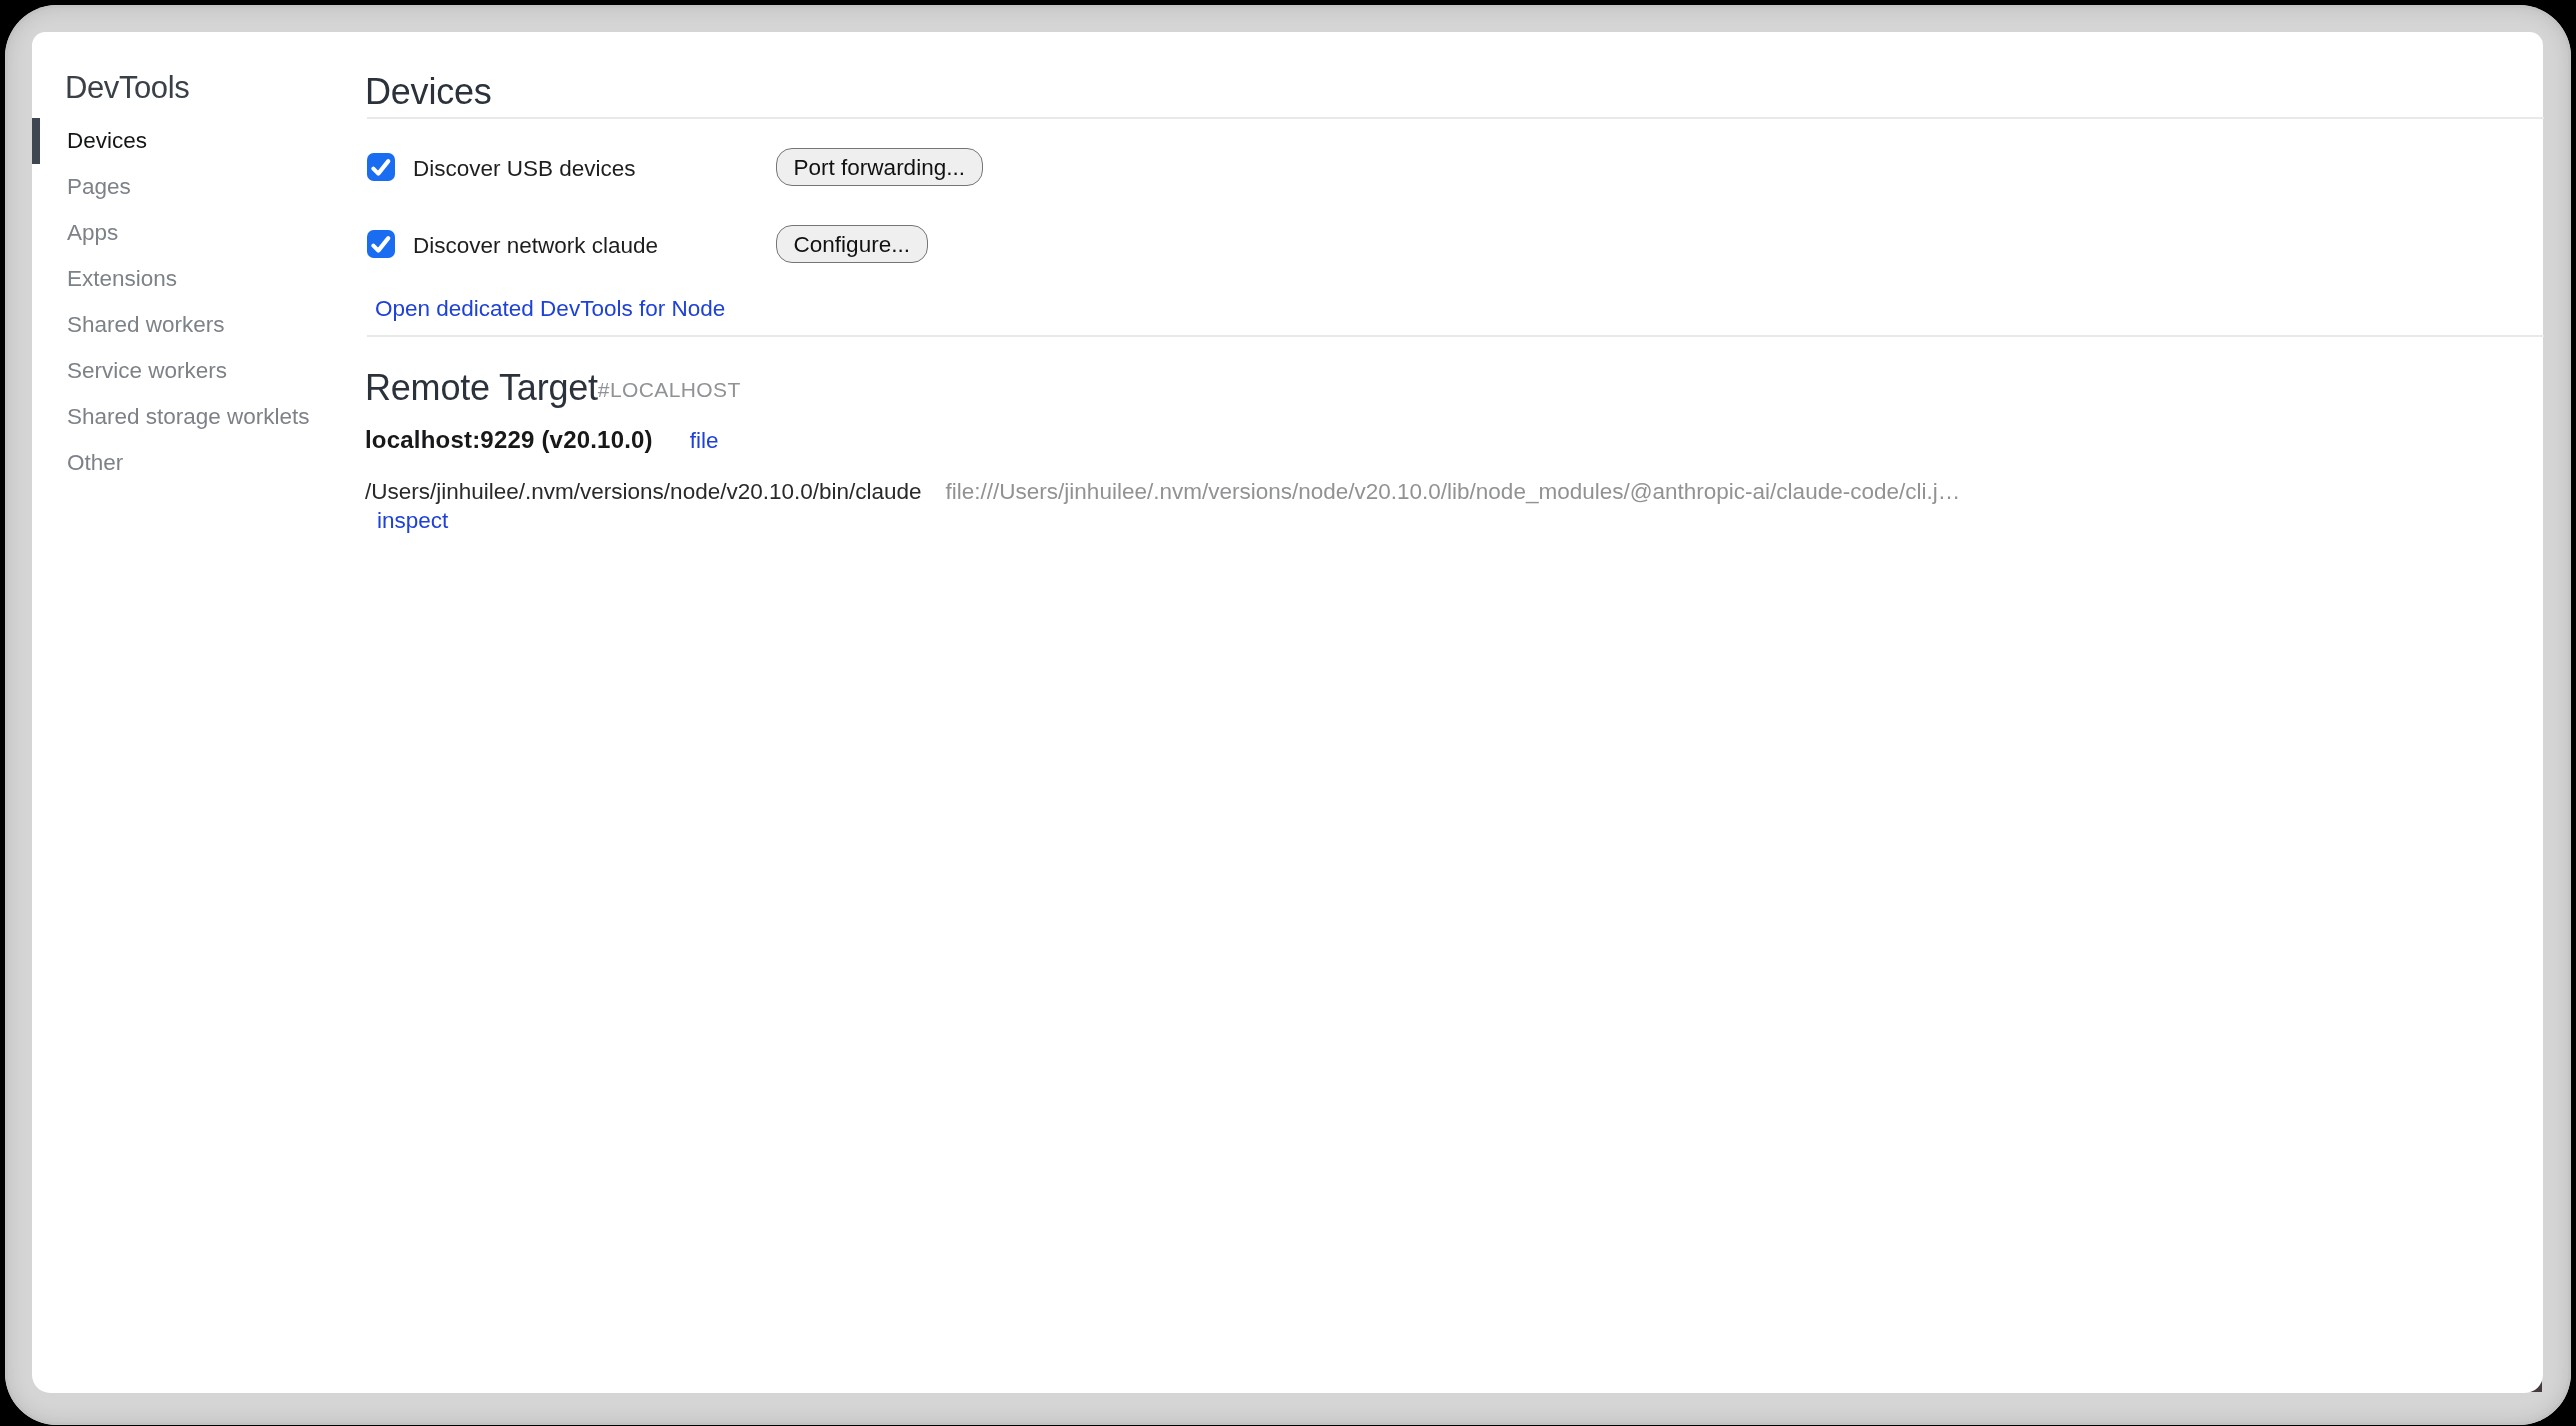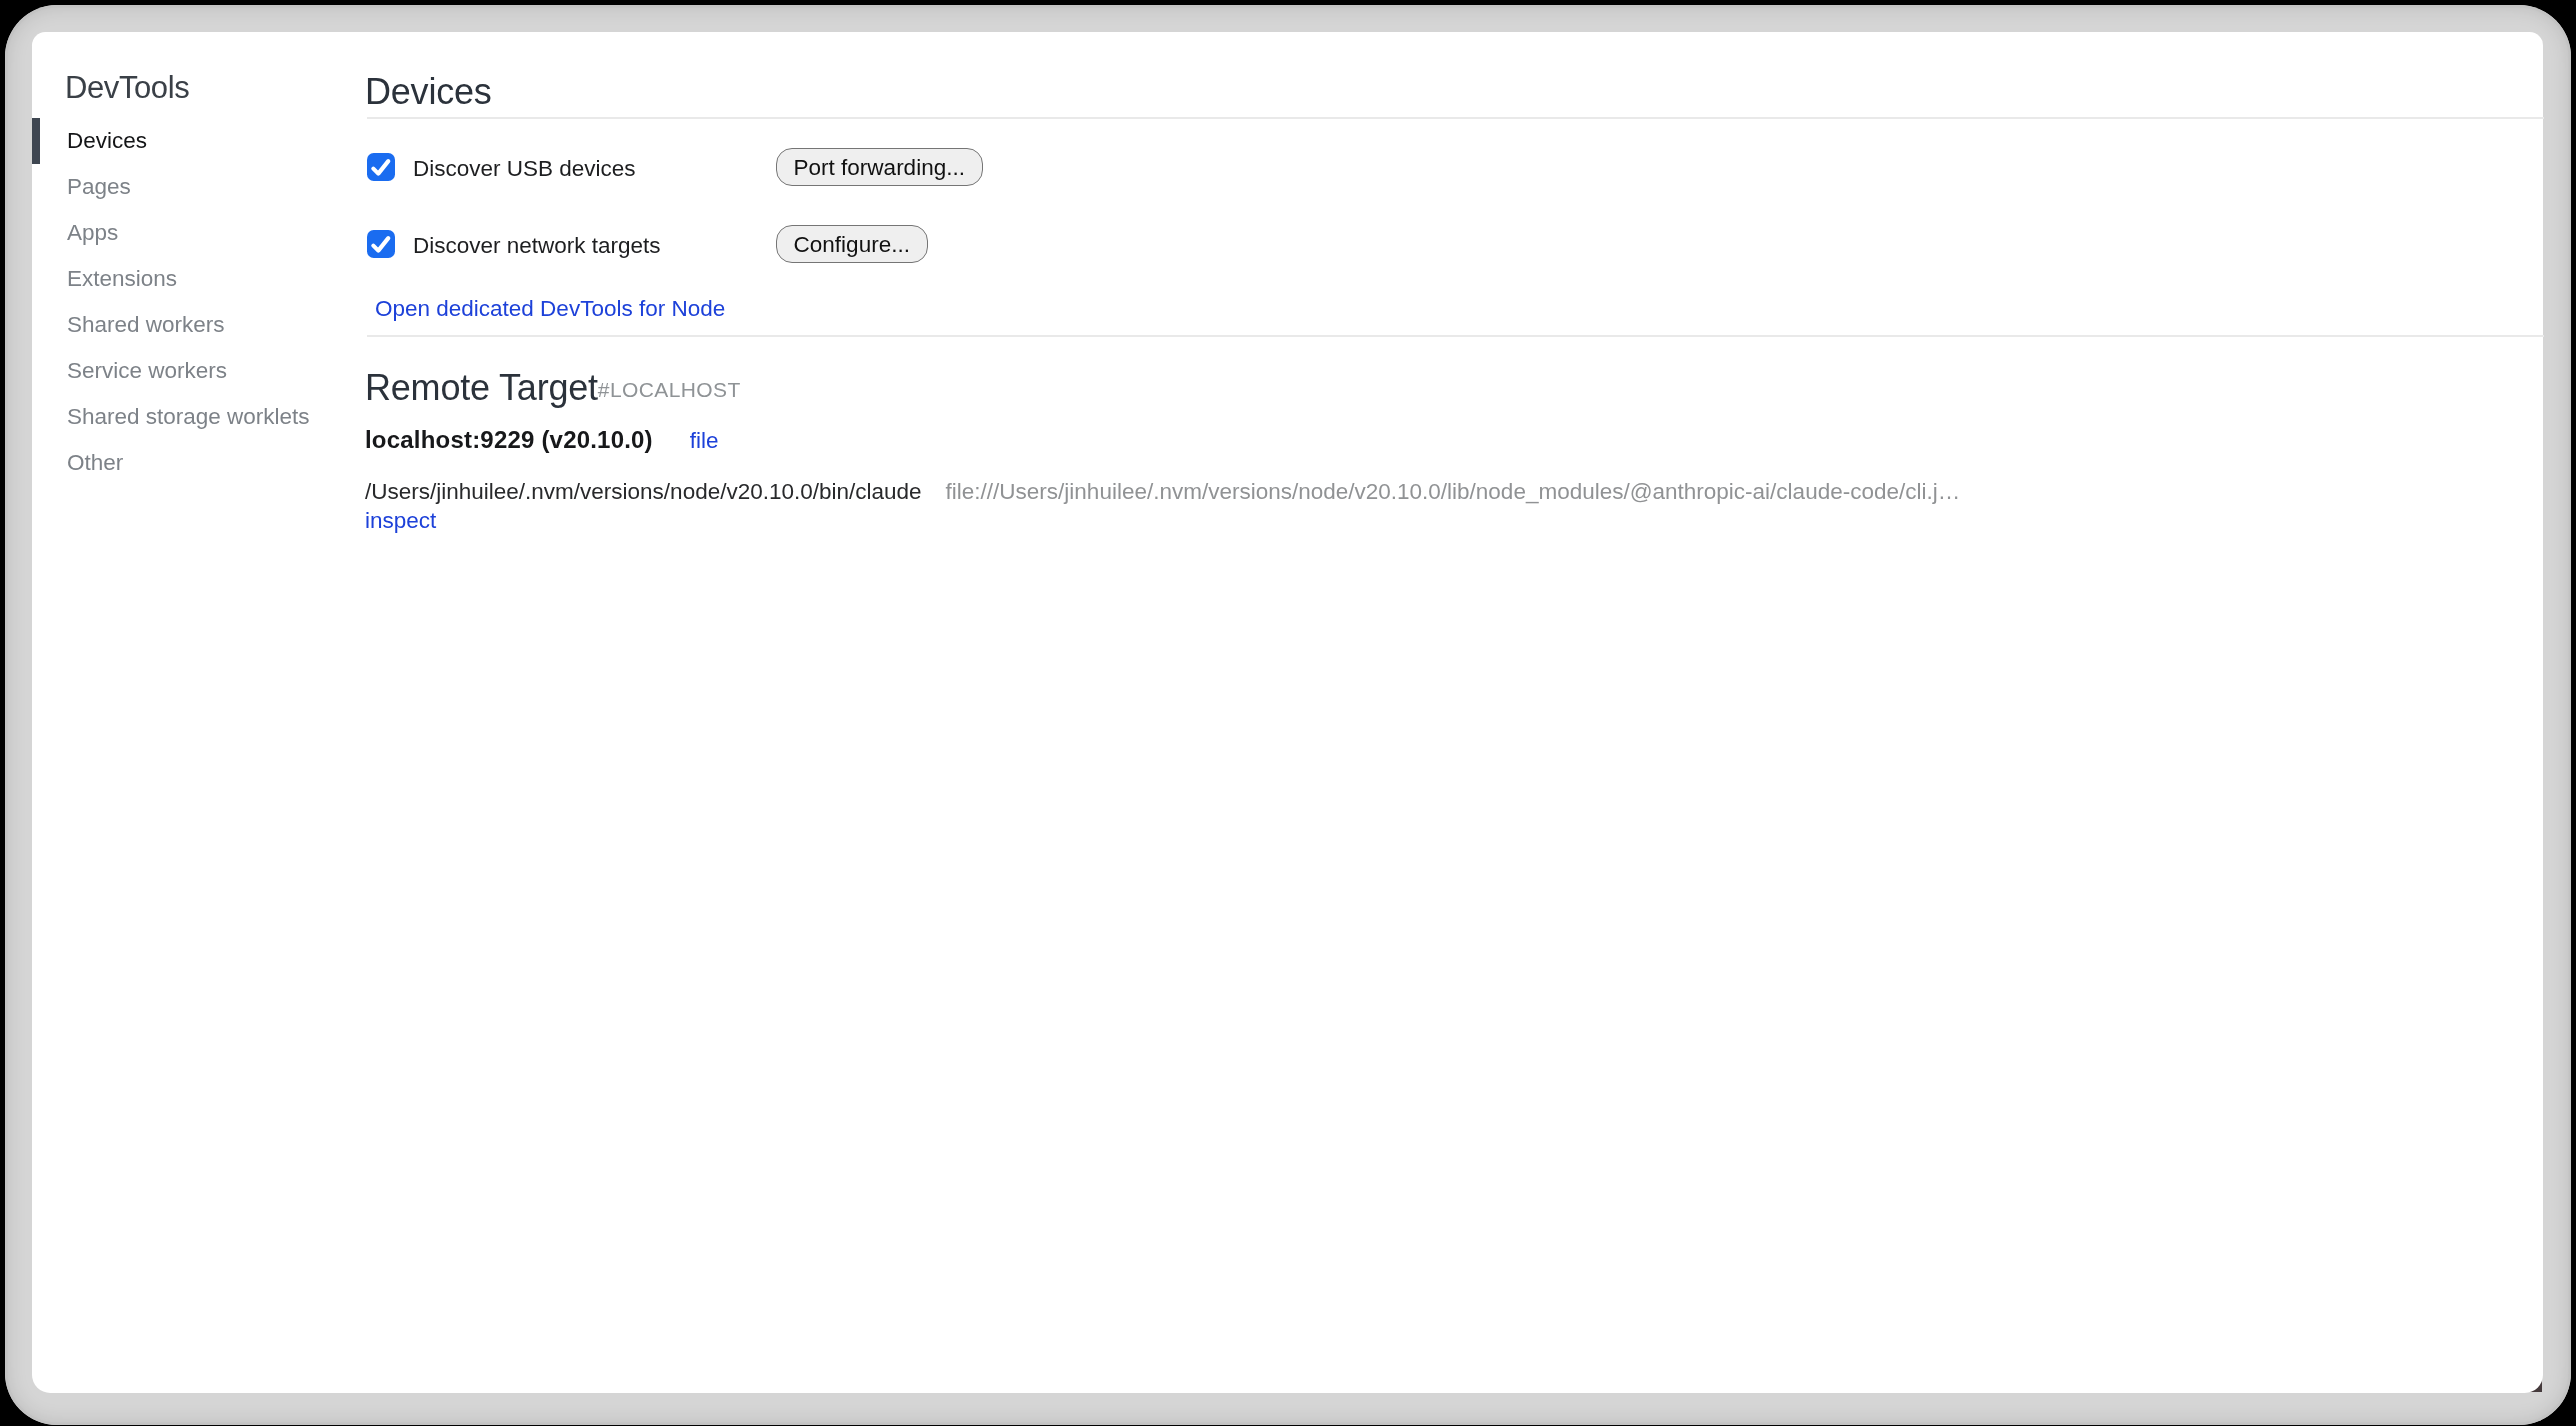--- a/index.html
+++ b/index.html
@@ -78,21 +78,21 @@
   a.link { color:#1d41d9; text-decoration:none; cursor:pointer; }
   .node-link { position:absolute; left:10px; top:264px; font-size:22.5px; }
 
   .target-name-row { position:absolute; left:0; top:394px; font-size:24px; white-space:nowrap; }
   .target-name { font-weight:700; color:#17181a; letter-spacing:0.2px; }
   .trace-link { margin-left:37px; font-size:22.5px; }
 
   .target-path-row { position:absolute; left:0; top:447px; font-size:22.5px; white-space:nowrap; }
   .target-path { color:#28292b; }
   .target-url  { color:#909294; margin-left:24px; }
-  .inspect-link { position:absolute; left:0; top:476px; font-size:22.5px;text-align:right; }
+  .inspect-link { position:absolute; left:12px; top:476px; font-size:22.5px;text-align:right; }
 </style>
 </head>
 <body>
 
 <div class="frame"></div>
 <div class="corner-notch"></div>
 
 <div class="window">
 
   <div class="sidebar">
@@ -123,21 +123,21 @@
       <span class="check-label">Discover USB devices</span>
       <button class="btn">Port forwarding...</button>
     </div>
 
     <div class="row r2">
       <span class="checkbox">
         <svg width="21.6" height="21.6" viewBox="0 0 26 26">
           <polyline points="4,14 10,20 22,5" fill="none" stroke="#ffffff" stroke-width="5" stroke-linecap="round" stroke-linejoin="round"></polyline>
         </svg>
       </span>
-      <span class="check-label">Discover network targets</span>
+      <span class="check-label">Discover network claude</span>
       <button class="btn">Configure...</button>
     </div>
 
     <a class="link node-link">Open dedicated DevTools for Node</a>
     <div class="divider d2"></div>
 
     <div class="h1 remote">
       <span>Remote Target</span><span class="badge">#LOCALHOST</span>
     </div>
 

